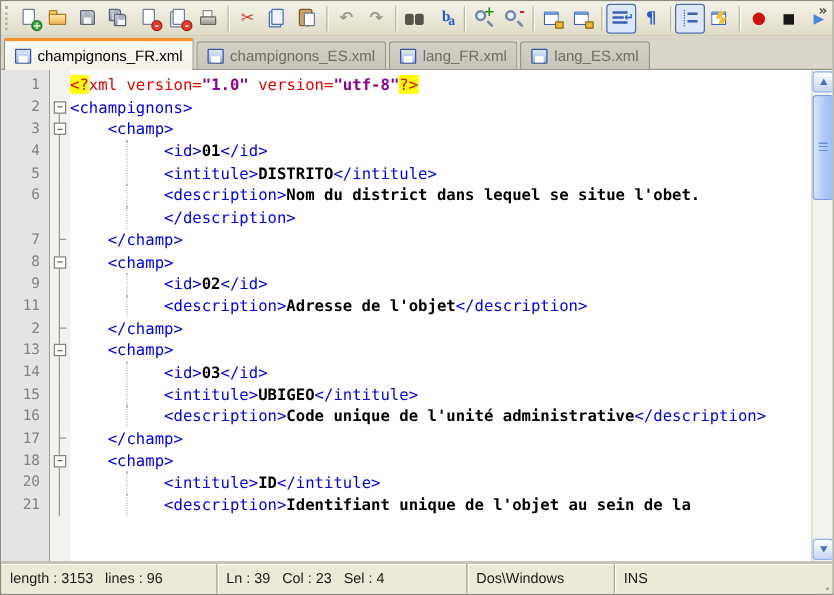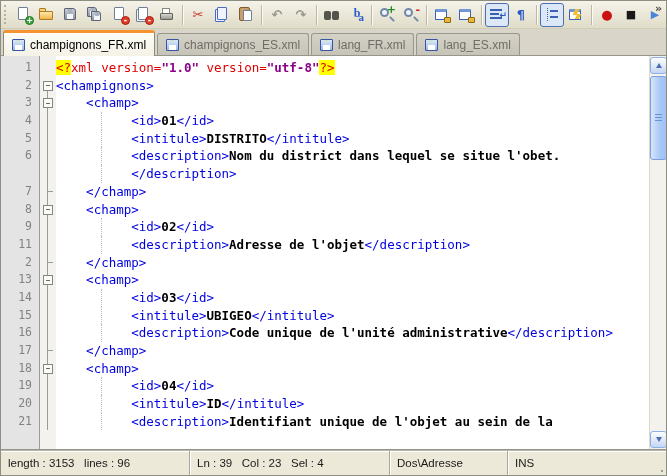--- a/index.html
+++ b/index.html
@@ -107,21 +107,21 @@
   .sb-thumb::after{content:"";position:absolute;left:4px;right:4px;top:50%;height:7px;margin-top:-4px;
             background:repeating-linear-gradient(#6a93d4 0 1px,transparent 1px 3px);}
 
   
   .statusbar{height:25px;background:#ece9d8;display:flex;align-items:stretch;
              border-top:1px solid #b9b6a7;box-shadow:inset 0 1px 0 #fff;
              font-size:11.5px;color:#1a1a1a;white-space:pre;}
   .sp{display:flex;align-items:center;padding-left:7px;border-left:1px solid #aca899;box-shadow:inset 1px 0 0 #fff;}
   .sp:first-child{border-left:none;box-shadow:none;}
   .sp.p1{flex:0 0 172px;}
-  .sp.p2{flex:0 0 200px;margin-left:16px;}
+  .sp.p2{flex:0 0 200px;}
   .sp.p3{flex:0 0 118px;}
   .sp.p4{flex:0 0 114px;}
   .sp.p5{flex:0 0 52px;}
   .sp.pg{flex:1 1 auto;border-left:none;box-shadow:none;position:relative;}
   .gripdots{position:absolute;right:3px;bottom:3px;width:2px;height:2px;background:#9f9d8e;
       box-shadow:0 0 #9f9d8e,-5px 5px #9f9d8e,0 5px #9f9d8e,-10px 10px #9f9d8e,-5px 10px #9f9d8e,0 10px #9f9d8e;}
 </style>
 </head>
 <body>
 
@@ -393,25 +393,20 @@
           <span class="ln">17</span>
           <span class="fold fl ft"></span>
           <span class="code"><span class="tok-b">    &lt;/champ&gt;</span></span>
         </div>
         <div class="row">
           <span class="ln">18</span>
           <span class="fold fb"></span>
           <span class="code"><span class="tok-b">    &lt;champ&gt;</span></span>
         </div>
         <div class="row">
-          <span class="ln">19</span>
-          <span class="fold fl"></span>
-          <span class="code"><span class="guide"></span><span class="tok-b">          &lt;id&gt;</span><span class="tok-t">04</span><span class="tok-b">&lt;/id&gt;</span></span>
-        </div>
-        <div class="row">
           <span class="ln">20</span>
           <span class="fold fl"></span>
           <span class="code"><span class="guide"></span><span class="tok-b">          &lt;intitule&gt;</span><span class="tok-t">ID</span><span class="tok-b">&lt;/intitule&gt;</span></span>
         </div>
         <div class="row">
           <span class="ln">21</span>
           <span class="fold fl"></span>
           <span class="code"><span class="guide"></span><span class="tok-b">          &lt;description&gt;</span><span class="tok-t">Identifiant unique de l'objet au sein de la</span></span>
         </div>
       </div>
@@ -419,15 +414,15 @@
       <button class="sb-btn up">
           <span class="tri u"></span>
         </button>
       <div class="sb-thumb"></div>
       <button class="sb-btn down">
           <span class="tri d"></span>
         </button>
     </div>
   </div>
 
-  <div class="statusbar" id="statusbar"><div class="sp p1">length : 3153   lines : 96</div><div class="sp p2">Ln : 39   Col : 23   Sel : 4</div><div class="sp p3">Dos\Adresse</div><div class="sp p5">INS</div><div class="sp pg"><span class="gripdots"></span></div></div>
+  <div class="statusbar" id="statusbar"><div class="sp p1">length : 3153   lines : 96</div><div class="sp p2">Ln : 39   Col : 23   Sel : 4</div><div class="sp p3">Dos\Windows</div><div class="sp p5">INS</div><div class="sp pg"><span class="gripdots"></span></div></div>
 
 </div>
 
 </body></html>

